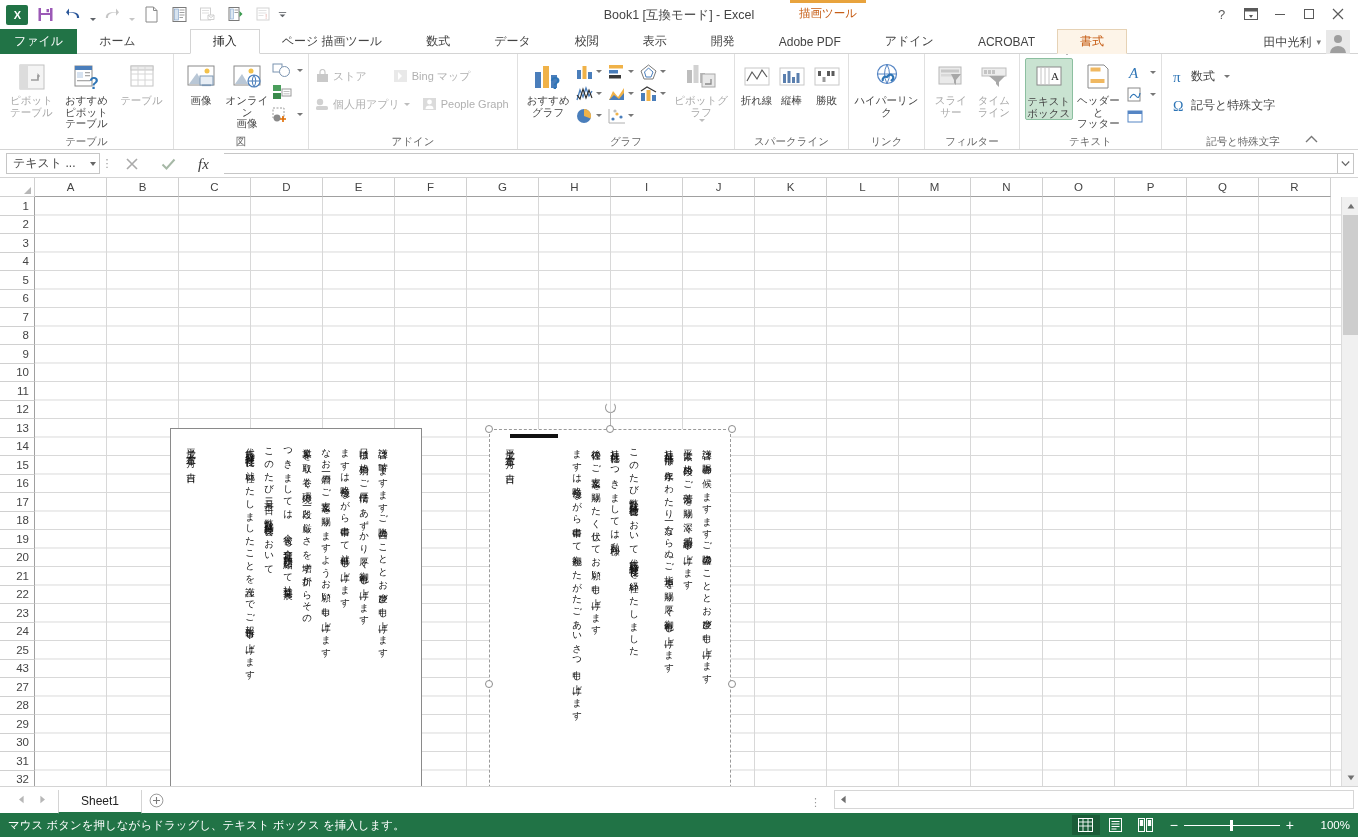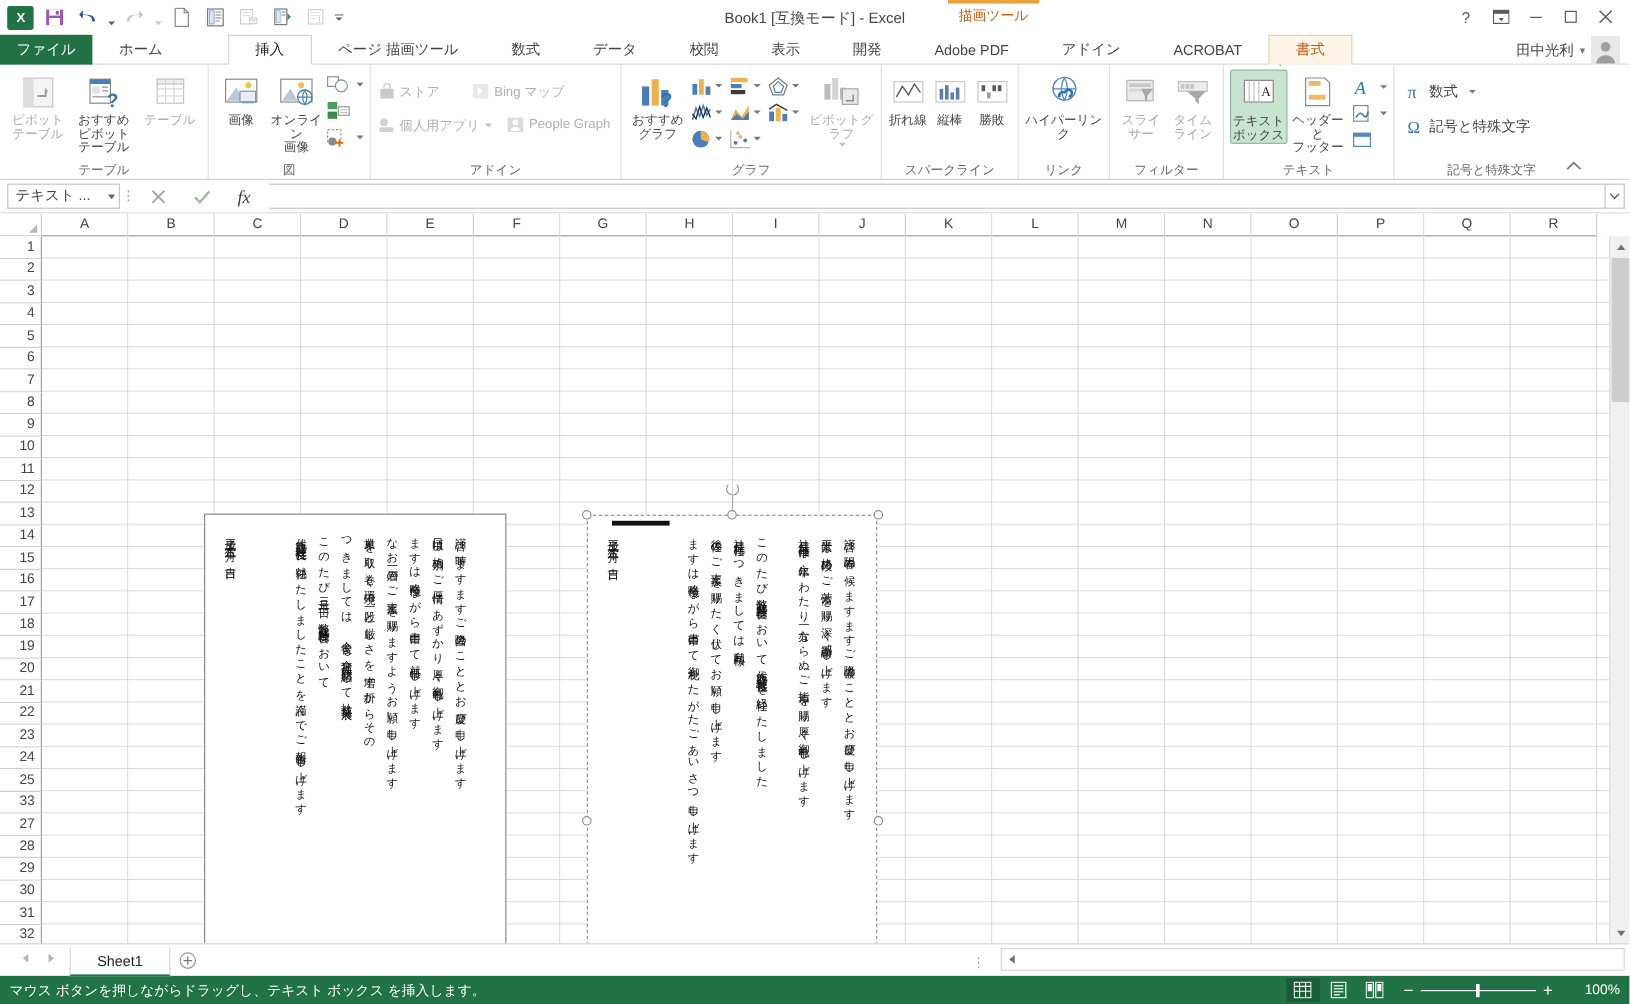--- a/index.html
+++ b/index.html
@@ -811,21 +811,21 @@
         <div class="rowcell">16</div>
         <div class="rowcell">17</div>
         <div class="rowcell">18</div>
         <div class="rowcell">19</div>
         <div class="rowcell">20</div>
         <div class="rowcell">21</div>
         <div class="rowcell">22</div>
         <div class="rowcell">23</div>
         <div class="rowcell">24</div>
         <div class="rowcell">25</div>
-        <div class="rowcell">33</div>
+        <div class="rowcell">43</div>
         <div class="rowcell">27</div>
         <div class="rowcell">28</div>
         <div class="rowcell">29</div>
         <div class="rowcell">30</div>
         <div class="rowcell">31</div>
         <div class="rowcell">32</div>
       </div>
     <div class="cells"></div>
 
     <div class="tbox plain" style="left:170px; top:250px; width:252px; height:511px;">

